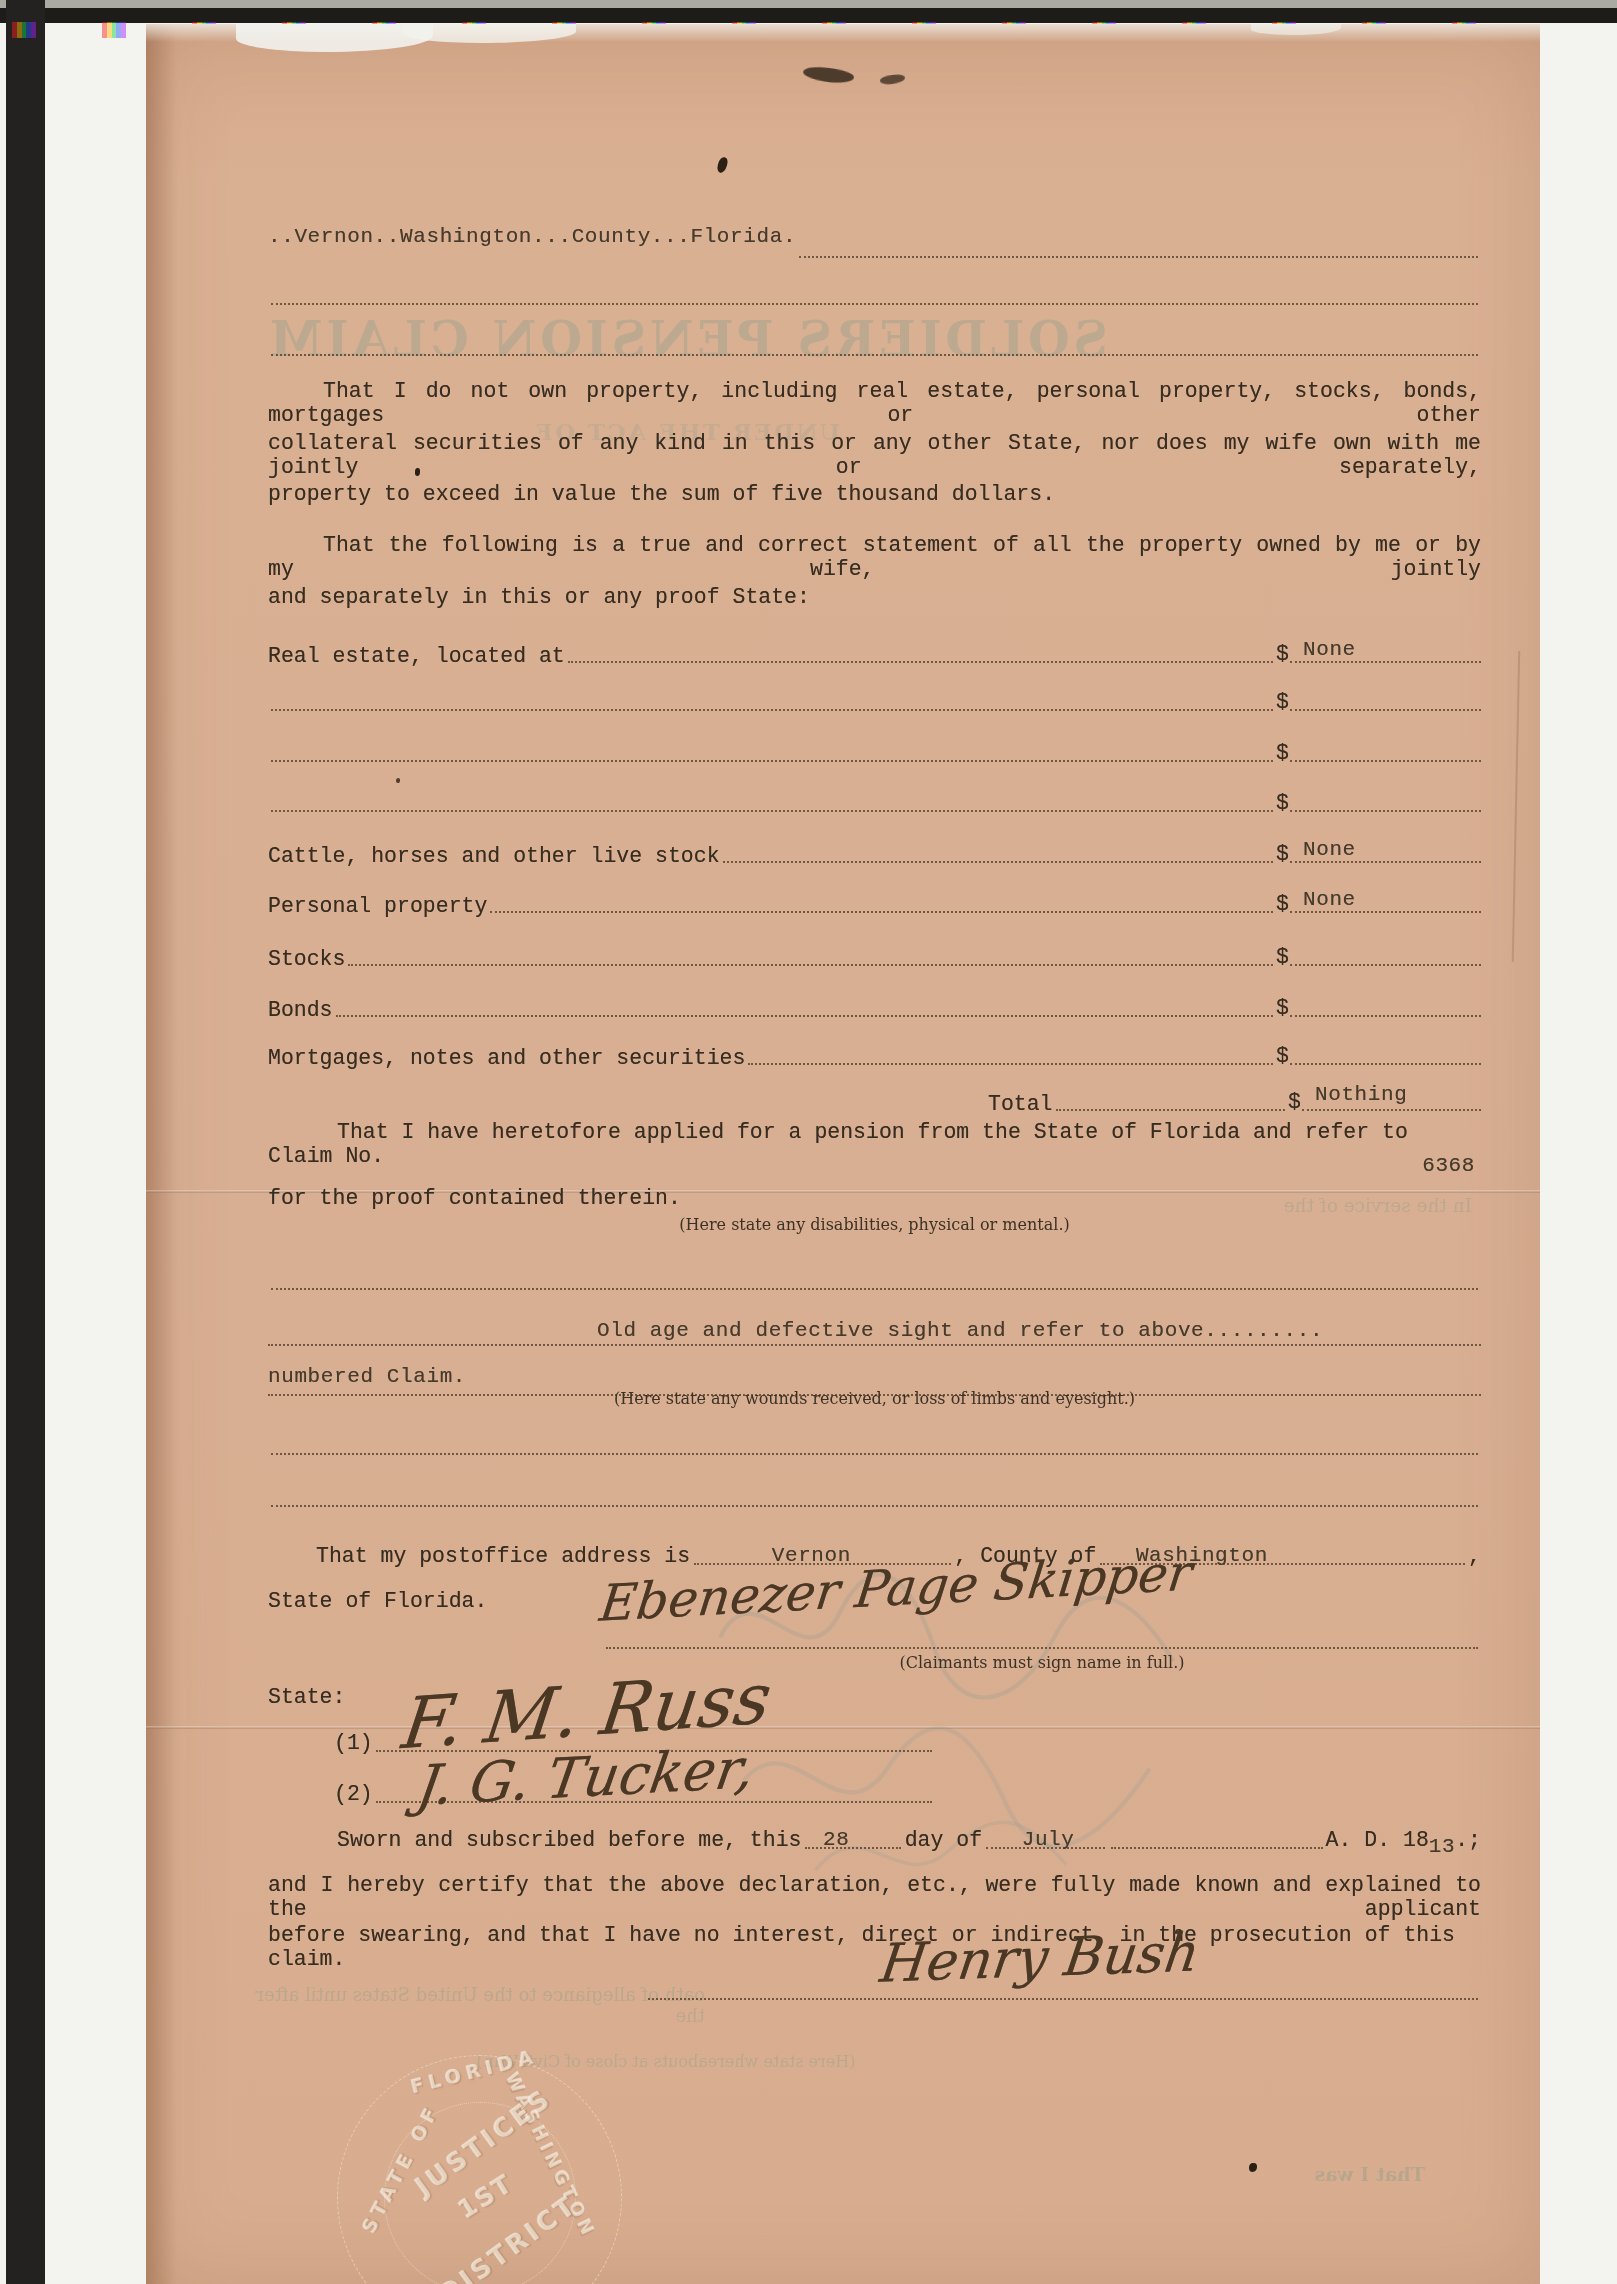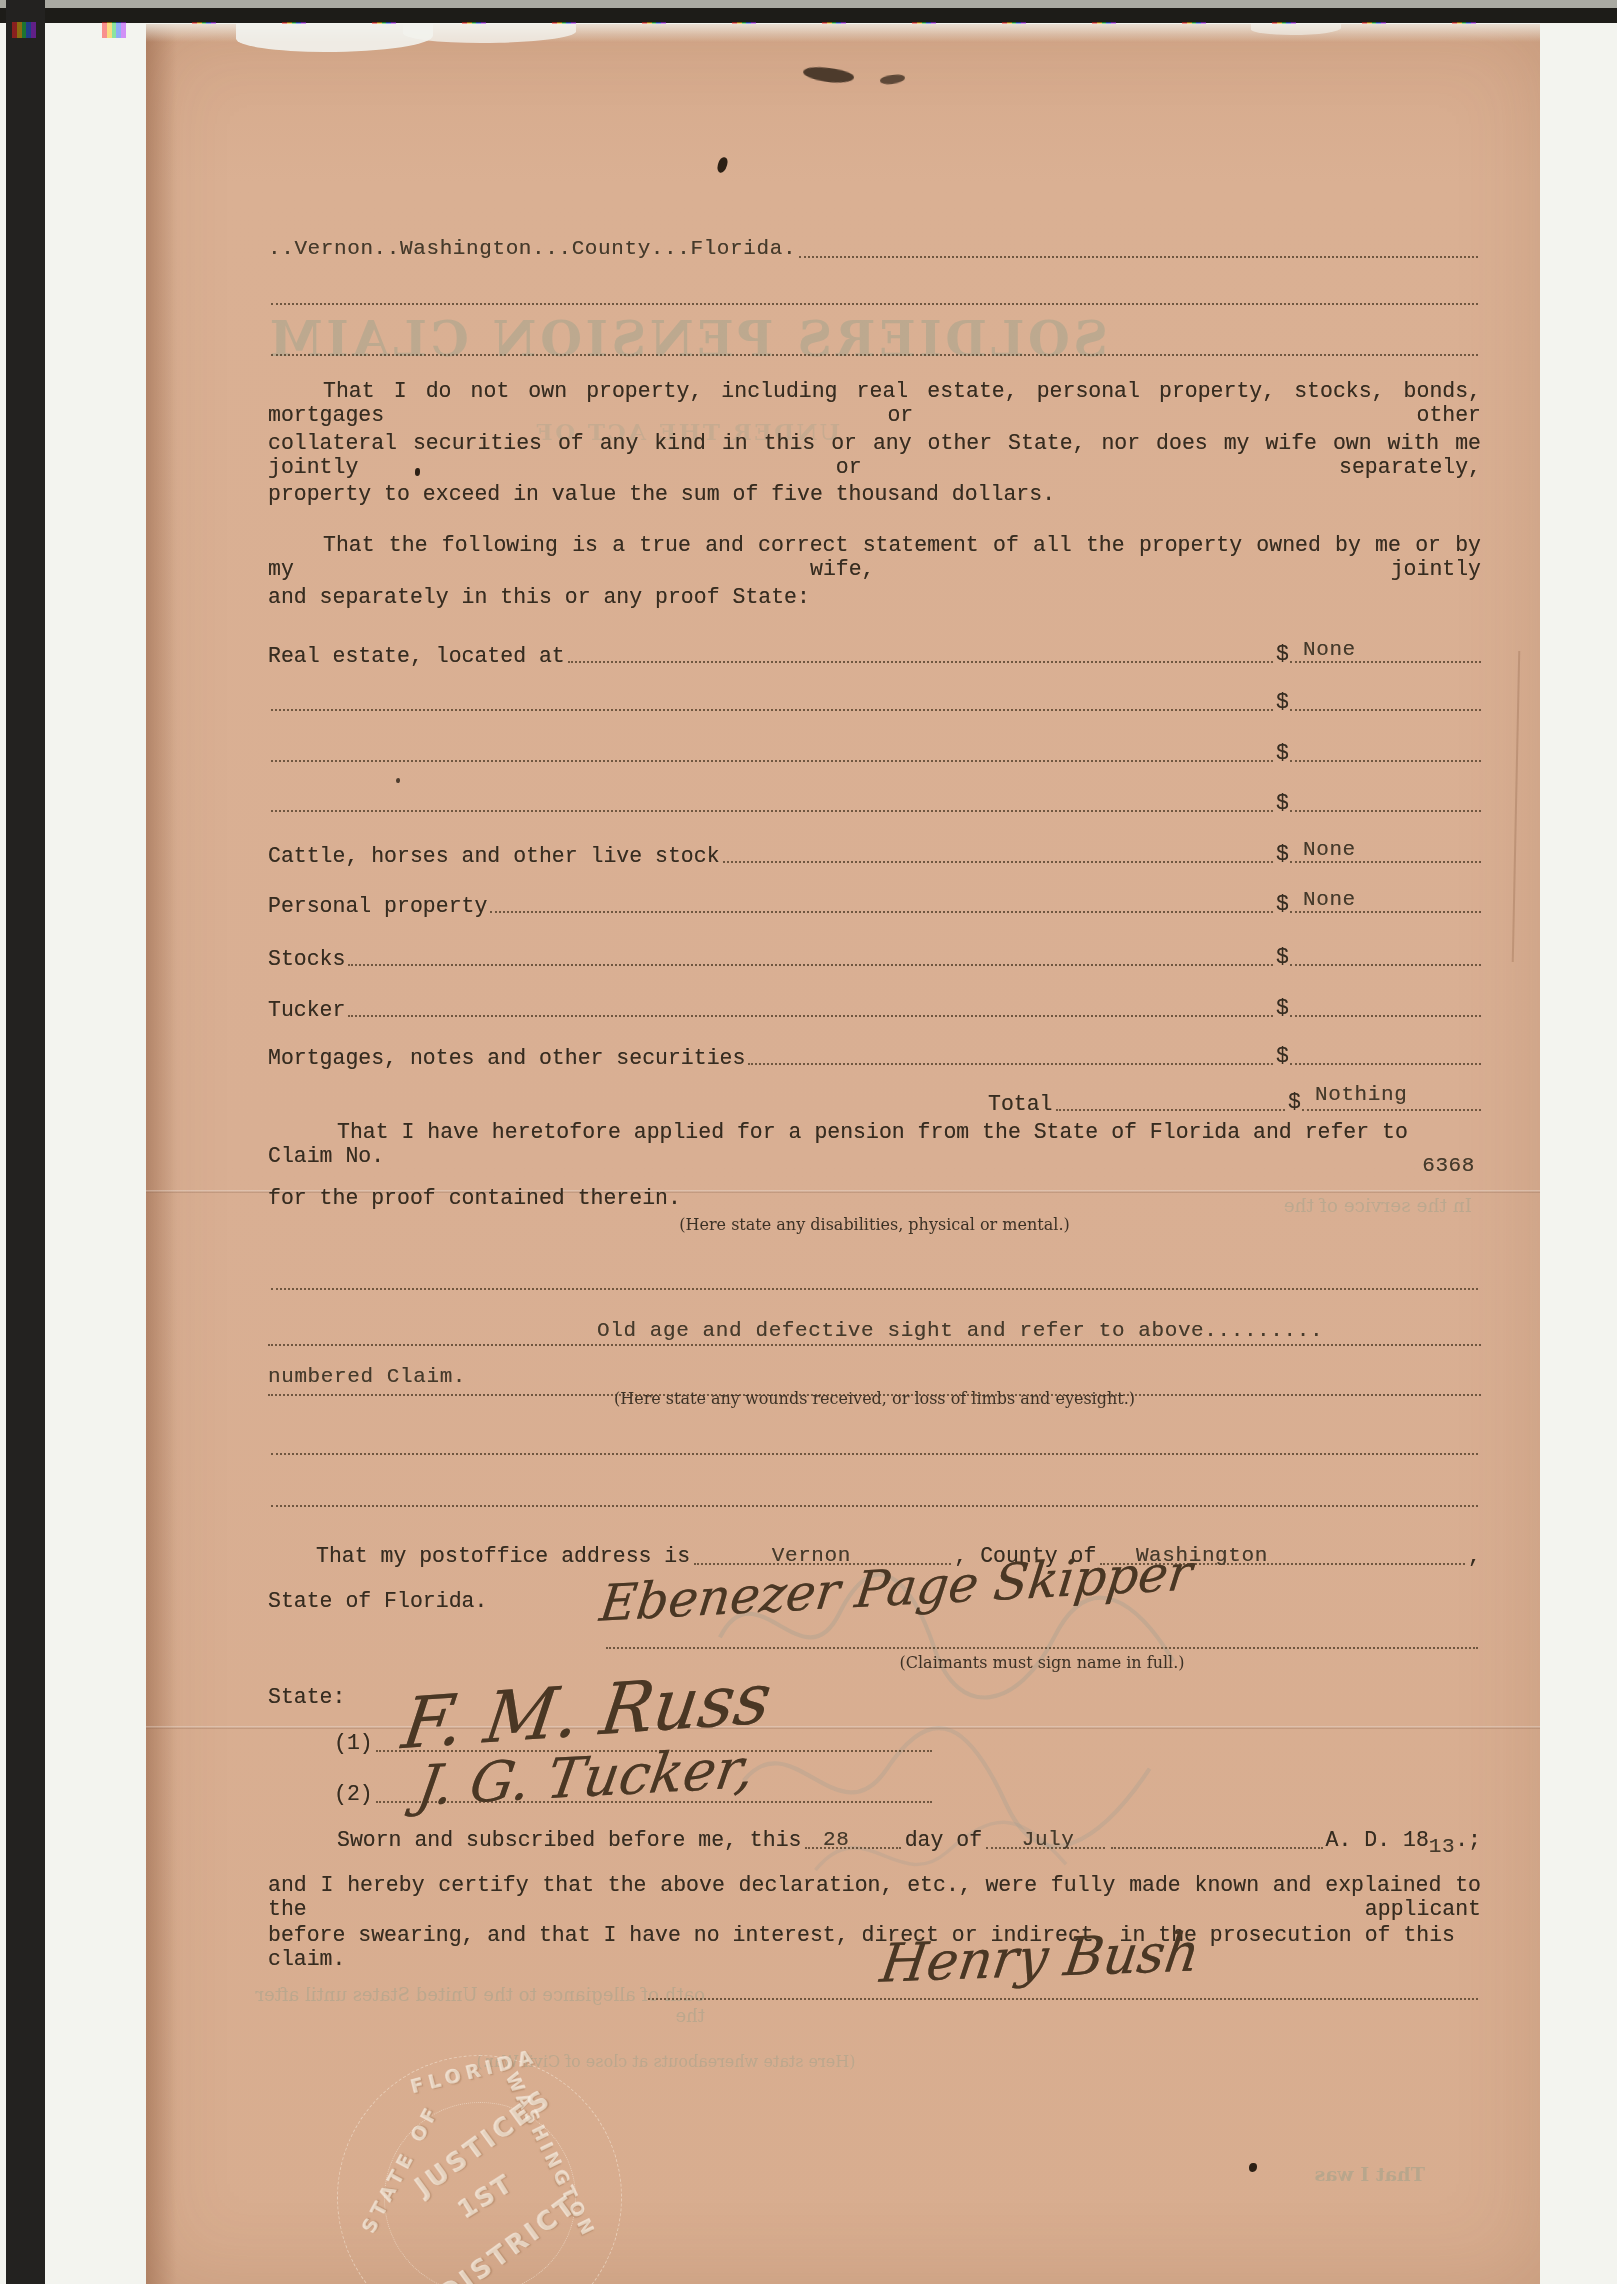--- a/index.html
+++ b/index.html
@@ -91,21 +91,21 @@
   <div class="bleed" style="left:105px;top:1960px;width:454px;font-size:18px;opacity:.30">oath of allegiance to the United States until after the</div>
   <div class="bleed" style="left:311px;top:2028px;width:418px;text-align:center;font-size:16px;opacity:.30">(Here state whereabouts at close of Civil War.)</div>
   <div class="bleed" style="left:1028px;top:2139px;width:251px;font-size:19px;font-weight:bold;opacity:.35">That I was</div>
   <svg class="scribble" style="left:538px;top:1506px" width="597" height="370" viewBox="0 0 1000 620">
     <path d="M60 180 C120 60 200 260 260 140 S380 80 420 200 S560 300 620 180 S760 120 820 220" fill="none" stroke="rgba(85,135,145,.28)" stroke-width="7"></path>
     <path d="M100 420 C180 320 260 520 340 400 S480 330 540 460 S700 520 780 400" fill="none" stroke="rgba(85,135,145,.24)" stroke-width="7"></path>
     <path d="M220 570 C300 470 360 610 440 540 S560 470 640 560" fill="none" stroke="rgba(85,135,145,.2)" stroke-width="6"></path>
   </svg>
 
   <div class="row" style="top:207px">
-    <span class="typed" style="margin-bottom:3px">..Vernon..Washington...County...Florida.</span>
+    <span class="typed" style="margin-bottom:15px">..Vernon..Washington...County...Florida.</span>
     <span class="lead"></span>
   </div>
   <div class="row" style="top:254px">
       <span class="lead"></span>
     </div>
   <div class="row" style="top:305px">
       <span class="lead"></span>
     </div>
 
   <div class="pline printed just" style="top:355px;text-indent:55px">That I do not own property, including real estate, personal property, stocks, bonds, mortgages or other</div>
@@ -162,21 +162,21 @@
   </div>
   <div class="row" style="top:915px">
     <span class="printed lbl">Stocks</span>
     <span class="lead"></span>
     <span class="printed cur">$</span>
     <span class="vbox">
         <span class="typed tv"></span>
       </span>
   </div>
   <div class="row" style="top:966px">
-    <span class="printed lbl">Tucker</span>
+    <span class="printed lbl">Bonds</span>
     <span class="lead"></span>
     <span class="printed cur">$</span>
     <span class="vbox">
         <span class="typed tv"></span>
       </span>
   </div>
   <div class="row" style="top:1014px">
     <span class="printed lbl">Mortgages, notes and other securities</span>
     <span class="lead"></span>
     <span class="printed cur">$</span>

